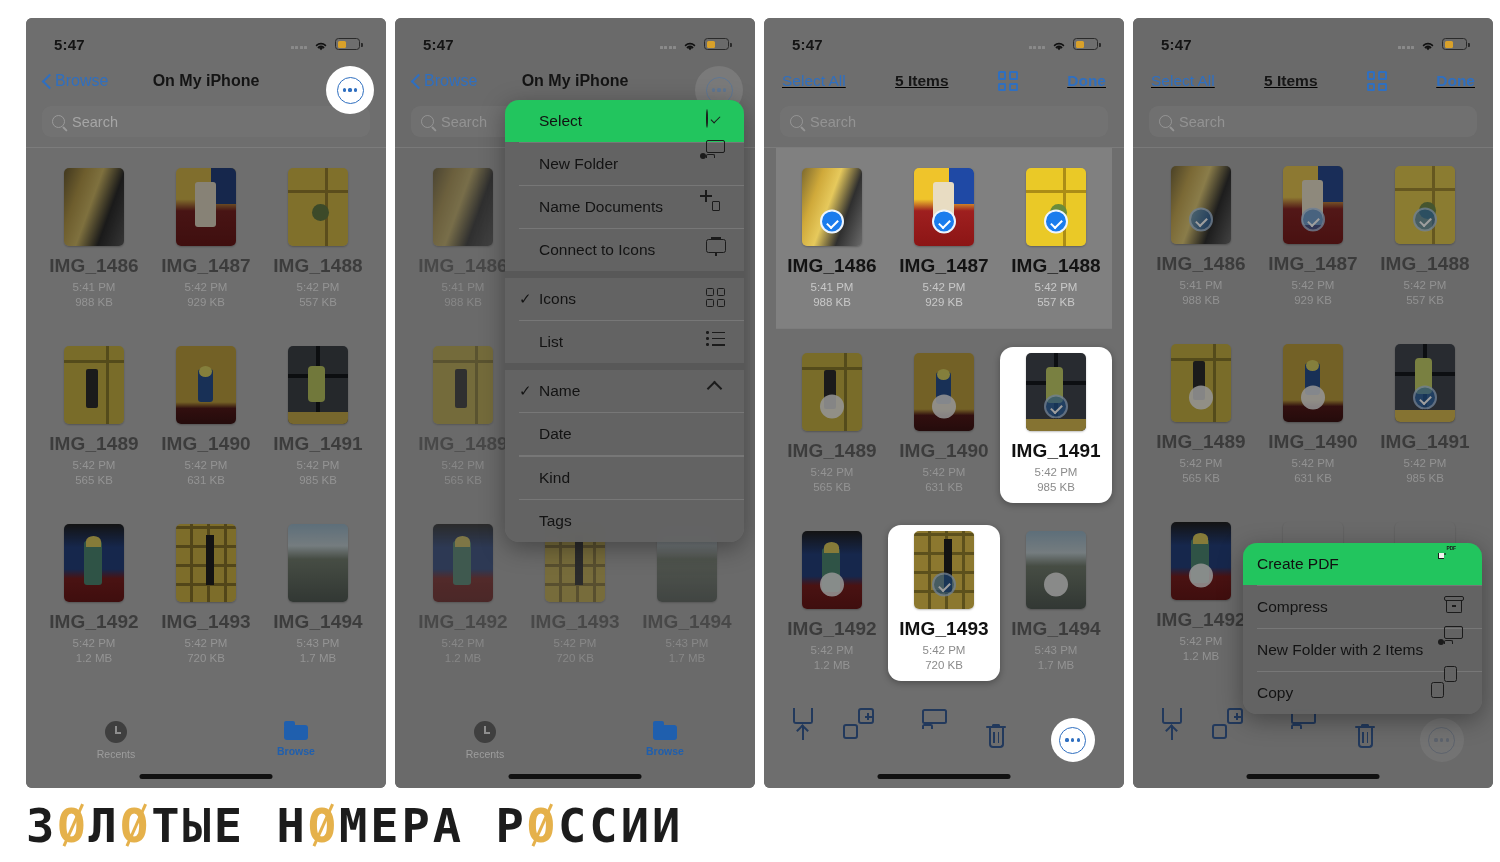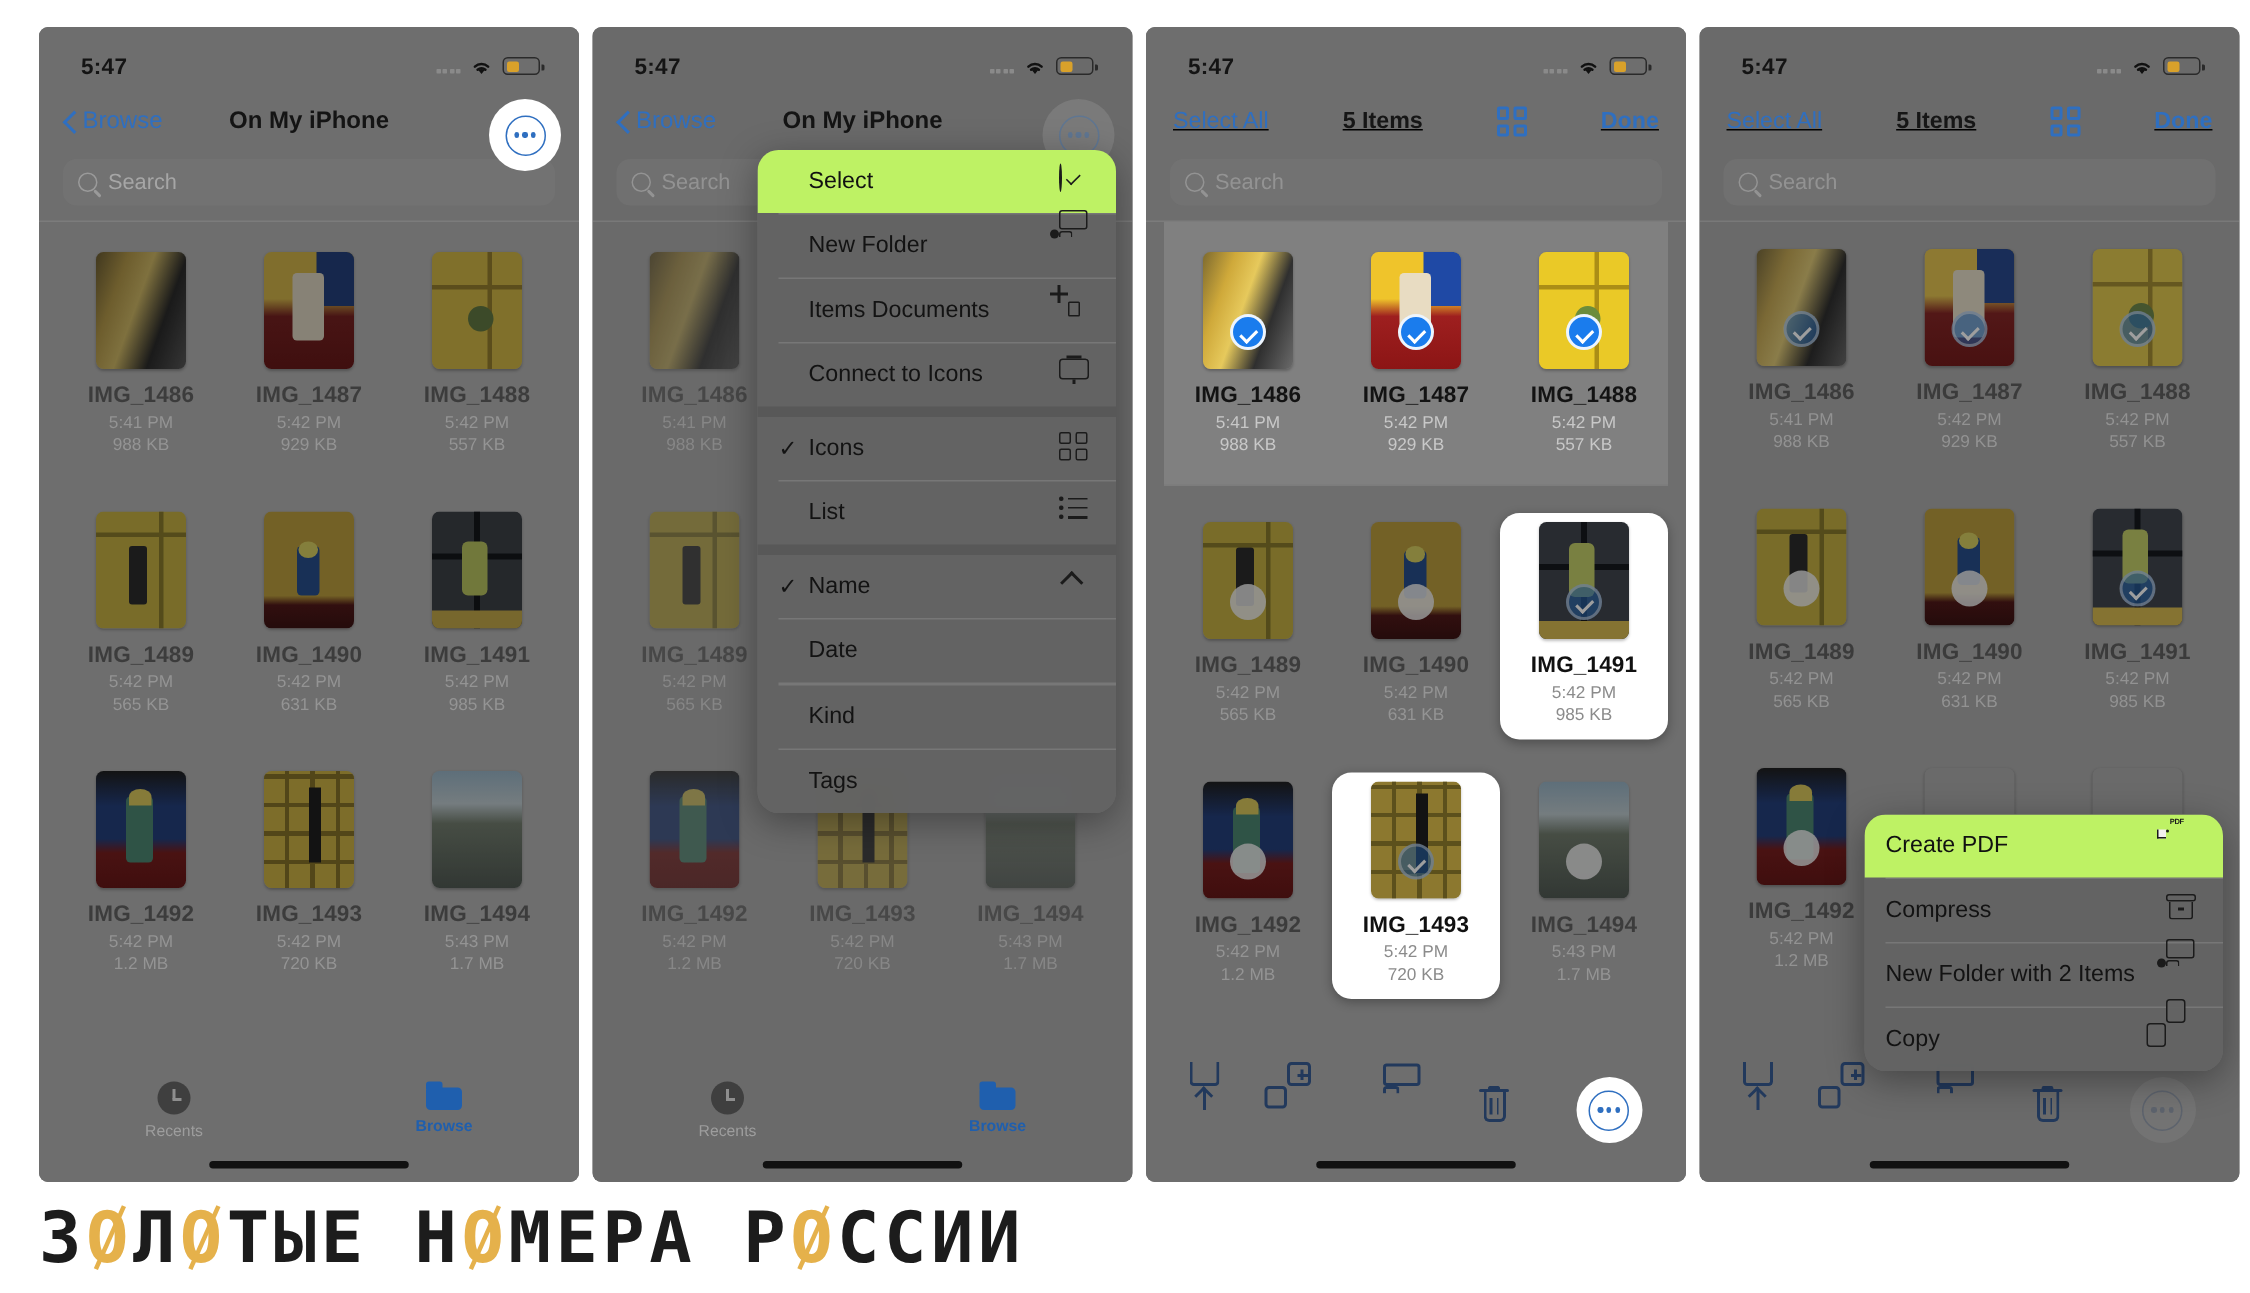--- a/index.html
+++ b/index.html
@@ -101,21 +101,21 @@
   .hairline { height: 1px; background: rgba(255,255,255,.10); }
 
   
   .filegrid { padding: 14px 12px 0; }
   .frow { display: flex; }
   .fcell { width: 112px; display: flex; flex-direction: column; align-items: center;
            padding: 6px 2px 10px; border-radius: 13px; position: relative; cursor: pointer; }
   .thumb { width: 60px; height: 78px; border-radius: 5px; overflow: hidden;
            position: relative; box-shadow: 0 1px 2px rgba(0,0,0,.25); }
   .thumb .art { position: absolute; inset: 0; }
-  .fname { font-size: 15px; font-weight: 700; color: #171717; margin-top: 9px; letter-spacing: .1px; }
+  .fname { font-size: 19px; font-weight: 700; color: #171717; margin-top: 9px; letter-spacing: .1px; }
   .fmeta { font-size: 11.5px; color: #b9b9b9; margin-top: 4px; }
   .fmeta.second { margin-top: 3px; }
 
   .check { position: absolute; left: 50%; top: 50%; transform: translate(-50%,10%);
     width: 24px; height: 24px; border-radius: 50%; z-index: 5; }
   .check.on { background: #1a7ced; border: 2px solid rgba(255,255,255,.92); }
   .check.on::after { content:""; position: absolute; left: 5px; top: 7.5px; width: 9px; height: 5px;
     border-left: 2.4px solid #fff; border-bottom: 2.4px solid #fff; transform: rotate(-45deg); }
   .check.off { background: rgba(238,238,238,.88); }
 
@@ -159,21 +159,21 @@
   
   .popover {
     position: absolute; z-index: 60; border-radius: 14px; overflow: hidden;
     background: rgba(99,99,99,.97);
     box-shadow: 0 6px 24px rgba(0,0,0,.35);
     backdrop-filter: blur(6px);
   }
   .menu-item { height: 42px; display: flex; align-items: center; justify-content: space-between;
                padding: 0 16px 0 14px; cursor: pointer; position: relative; }
   .menu-item .mlabel { font-size: 15.5px; color: #131313; display: flex; align-items: center; gap: 8px; }
-  .menu-item.hl { background: #bef264; }
+  .menu-item.hl { background: #22c55e; }
   .menu-item.hl .mlabel { color: #111; }
   .menu-sep { height: 7px; background: rgba(40,40,40,.18); }
   .menu-line { height: 1px; background: rgba(255,255,255,.13); margin: 0 0 0 14px; }
   .tick { width: 12px; display:inline-block; text-align:center; font-size: 15px; color: #131313; }
   .mico { width: 22px; height: 22px; position: relative; }
 
   
   .ic-checkcircle { width: 19px; height: 19px; border: 1.8px solid #1b1b1b; border-radius: 50%; position: relative; }
   .ic-checkcircle::after { content:""; position:absolute; left:4px; top:6px; width:8px; height:4px;
     border-left: 1.9px solid #1b1b1b; border-bottom: 1.9px solid #1b1b1b; transform: rotate(-45deg); }
@@ -563,21 +563,21 @@
             <span class="mlabel">
                 <span class="tick"></span>
                 <span>New Folder</span>
               </span>
             <span class="mico"><span class="ic-newfolder"><span class="body"></span><span class="tab2"></span><span class="plus"></span></span></span>
           </div>
           <div class="menu-line"></div>
           <div class="menu-item">
             <span class="mlabel">
                 <span class="tick"></span>
-                <span>Items Documents</span>
+                <span>Name Documents</span>
               </span>
             <span class="mico"><span class="ic-scan"><span class="c c1"></span><span class="c c2"></span><span class="c c3"></span><span class="c c4"></span><span class="mid"></span></span></span>
           </div>
           <div class="menu-line"></div>
           <div class="menu-item">
             <span class="mlabel">
                 <span class="tick"></span>
                 <span>Connect to Icons</span>
               </span>
             <span class="mico"><span class="ic-server"><span class="scr"></span><span class="st"></span><span class="bs"></span></span></span>

